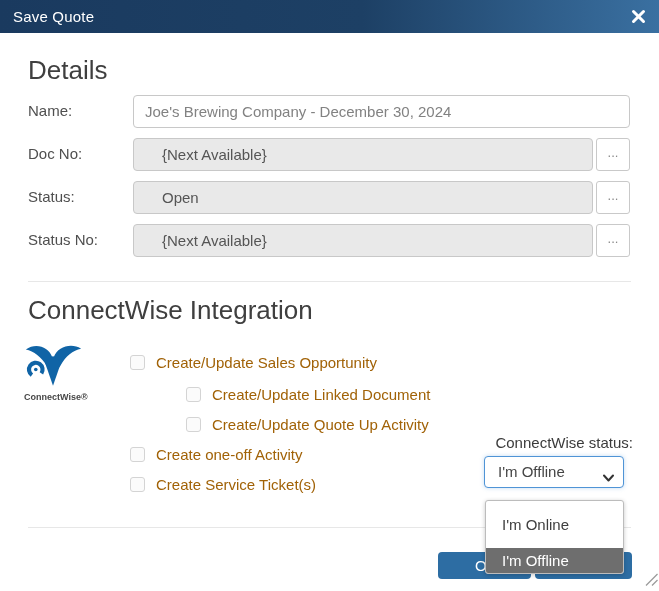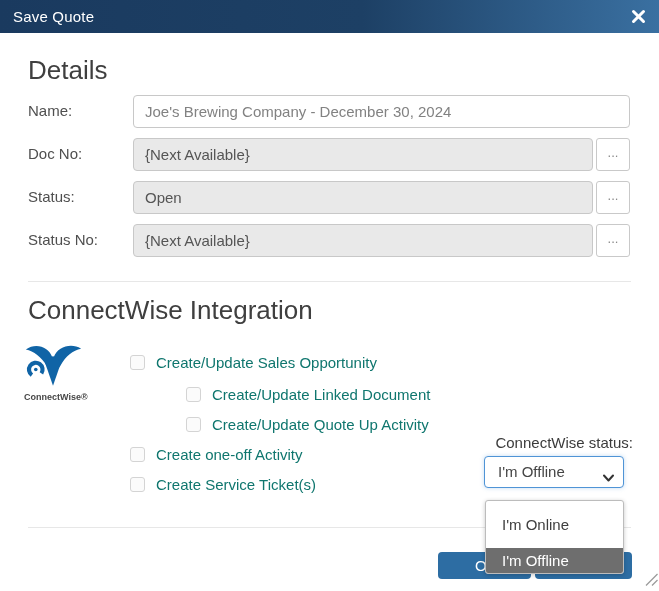--- a/index.html
+++ b/index.html
@@ -19,35 +19,35 @@
   .details-heading { top:55px; }
   .cw-heading { top:295px; }
 
   
   .flabel { position:absolute; left:28px; width:102px; font-size:15px; color:#4f4f4f; line-height:31px; }
   .text-input { position:absolute; left:133px; width:497px; height:33px; border:1px solid #c8c8c8;
                 border-radius:4px; font-family:inherit; font-size:15px; color:#828282;
                 padding:0 11px; background:#fff; outline:none; }
   .ro-field { position:absolute; left:133px; width:460px; height:33px; background:#e9e9e9;
               border:1px solid #c8c8c8; border-radius:4px; font-size:15px; color:#555;
-              line-height:31px; padding-left:11px; }
+              line-height:31px; padding-left:28px; }
   .browse-btn { position:absolute; left:596px; width:34px; height:33px; background:#fff;
                 border:1px solid #c9c9c9; border-radius:3px; color:#8a8a8a; font-size:13px;
                 line-height:27px; text-align:center; cursor:pointer; }
 
   .divider { position:absolute; left:28px; width:603px; height:1px; background:#e7e7e7; }
 
   
   .cw-logo { position:absolute; left:24px; top:343px; width:72px; text-align:left; }
   .cw-logo-text { font-size:9px; font-weight:bold; color:#474747; margin-top:1px; }
 
   
   .cb { position:absolute; width:15px; height:15px; background:#fbfbfb; border:1px solid #d4d4d4;
         border-radius:3px; cursor:pointer; }
-  .cb-label { position:absolute; font-size:15px; color:#0f766e; line-height:17px; cursor:default; }
+  .cb-label { position:absolute; font-size:15px; color:#a16207; line-height:17px; cursor:default; }
 
   
   .status-label { position:absolute; right:26px; top:434px; font-size:15px; color:#3b3b3b;margin-left:20px; }
   .select { position:absolute; left:484px; top:456px; width:140px; height:32px; background:#fff;
             border:1px solid #4f94d6; border-radius:4px; box-shadow:0 0 4px rgba(80,150,215,.35);
             cursor:pointer; }
   .select .sel-value { position:absolute; left:13px; top:0; line-height:30px; font-size:15px; color:#454545; }
   .select .chev { position:absolute; right:9px; top:11px; }
 
   .popup { position:absolute; left:485px; top:500px; width:139px; background:#fff;

